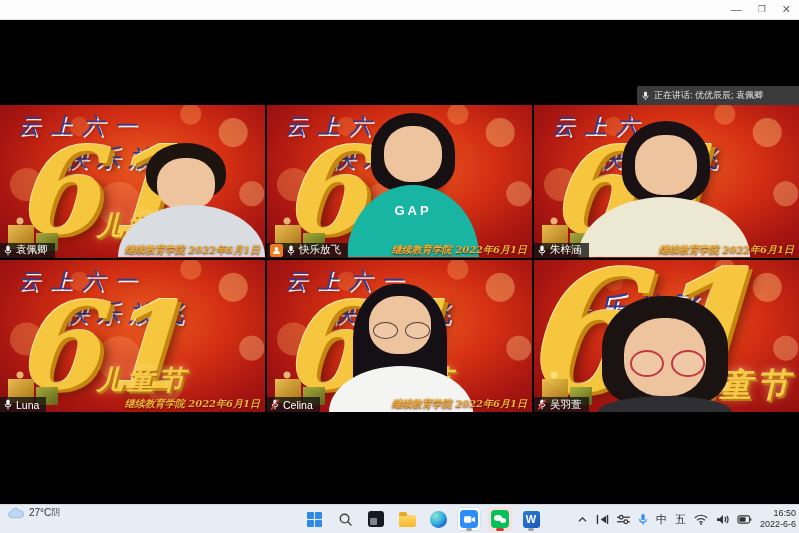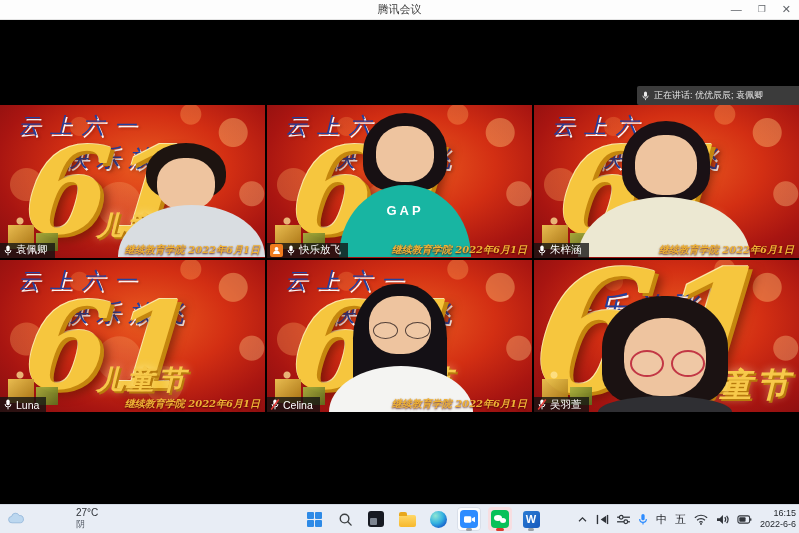--- a/index.html
+++ b/index.html
@@ -85,21 +85,21 @@
   .face{background:#eec49f;border-radius:46% 46% 44% 44%;}
   .pbody{border-radius:50% 50% 0 0 / 100% 100% 0 0;}
   .glasses{display:flex;gap:7px;}
   .glasses i{display:block;border-radius:50%;background:rgba(255,255,255,.07);}
   
   .p1{left:118px;top:38px;width:147px;height:114px;}
   .p1 .hair{left:28px;top:0;width:80px;height:58px;border-radius:50% 50% 42% 42%;}
   .p1 .face{left:39px;top:15px;width:58px;height:52px;}
   .p1 .pbody{left:0;top:62px;width:147px;height:52px;background:#d9dde1;}
   
-  .p2{left:72px;top:8px;width:132px;height:144px;}
+  .p2{left:80px;top:8px;width:132px;height:144px;}
   .p2 .hair{left:24px;top:0;width:84px;height:78px;border-radius:50% 50% 34% 34%;background:#171013;}
   .p2 .face{left:37px;top:13px;width:58px;height:56px;}
   .p2 .pbody{left:0;top:72px;width:132px;height:72px;background:#18b5a2;}
   .p2 .shirt-text{position:absolute;left:0;top:90px;width:132px;text-align:center;
     color:#fff;font-weight:bold;font-size:13px;letter-spacing:3px;z-index:3;}
   
   .p3{left:44px;top:16px;width:172px;height:136px;}
   .p3 .hair{left:44px;top:0;width:88px;height:82px;border-radius:50% 50% 36% 36%;background:#1a1115;}
   .p3 .face{left:57px;top:14px;width:62px;height:60px;}
   .p3 .pbody{left:0;top:76px;width:172px;height:60px;background:#ece8d2;}
@@ -128,21 +128,21 @@
     padding:0 7px 0 3px;
   }
   .host-badge{width:13px;height:13px;background:#f07b1d;border-radius:2px;
     display:flex;align-items:center;justify-content:center;flex:0 0 auto;}
   
   .taskbar{
     position:absolute;bottom:0;left:0;right:0;height:28px;z-index:60;
     background:#e8edf5;border-top:1px solid #d3dae4;
   }
   .weather{position:absolute;left:8px;top:2px;display:flex;align-items:center;gap:5px;cursor:default;}
-  .weather .wtxt{display:flex;flex-direction:column;line-height:1.15;margin-left:47px;}
+  .weather .wtxt{display:flex;flex-direction:row;line-height:1.15;}
   .weather .temp{font-size:10px;color:#2b2f35;}
   .weather .cond{font-size:9px;color:#5a616b;}
   .tb-center{position:absolute;left:302px;top:0;height:28px;display:flex;gap:7px;align-items:center;}
   .tb-icon{width:24px;height:24px;border-radius:4px;position:relative;
     display:flex;align-items:center;justify-content:center;cursor:default;}
   .tb-icon.running::after{content:'';position:absolute;bottom:0;left:50%;transform:translateX(-50%);
     width:6px;height:3px;border-radius:2px;background:#9aa0a6;}
   .tb-icon.active-app{background:#fbfcfe;box-shadow:0 0 0 1px #d9dfe9 inset;}
   .tb-icon.attention{background:#f7dee1;}
   .tb-icon.attention::after{background:#d93b30;width:8px;}
@@ -164,21 +164,20 @@
   .tray .titem{display:flex;align-items:center;justify-content:center;cursor:default;}
   .ime{font-size:11px;color:#23262b;}
   .clock{display:flex;flex-direction:column;align-items:flex-end;line-height:1.2;cursor:default;}
   .clock span{font-size:9px;color:#1f2328;}
   svg{display:block;}
 </style>
 </head>
 <body>
 
 <div class="titlebar">
-  <div class="title">腾讯会议</div>
   <div class="win-controls">
     <span>—</span>
     <span class="maxi">❐</span>
     <span>✕</span>
   </div>
 </div>
 
 <div class="stage"></div>
 
 <div class="toast">
@@ -446,17 +445,17 @@
       </svg>
     </span>
     <span class="titem">
       <svg width="15" height="9" viewBox="0 0 16 10">
         <rect x="0.7" y="1" width="13" height="8" rx="2" fill="none" stroke="#30343a" stroke-width="1.2"></rect>
         <rect x="2.2" y="2.5" width="7" height="5" rx="1" fill="#30343a"></rect>
         <rect x="14.2" y="3.5" width="1.5" height="3" rx="0.7" fill="#30343a"></rect>
       </svg>
     </span>
     <span class="clock">
-      <span>16:15</span>
+      <span>16:50</span>
       <span>2022-6-6</span>
     </span>
   </div>
 </div>
 
 </body></html>

